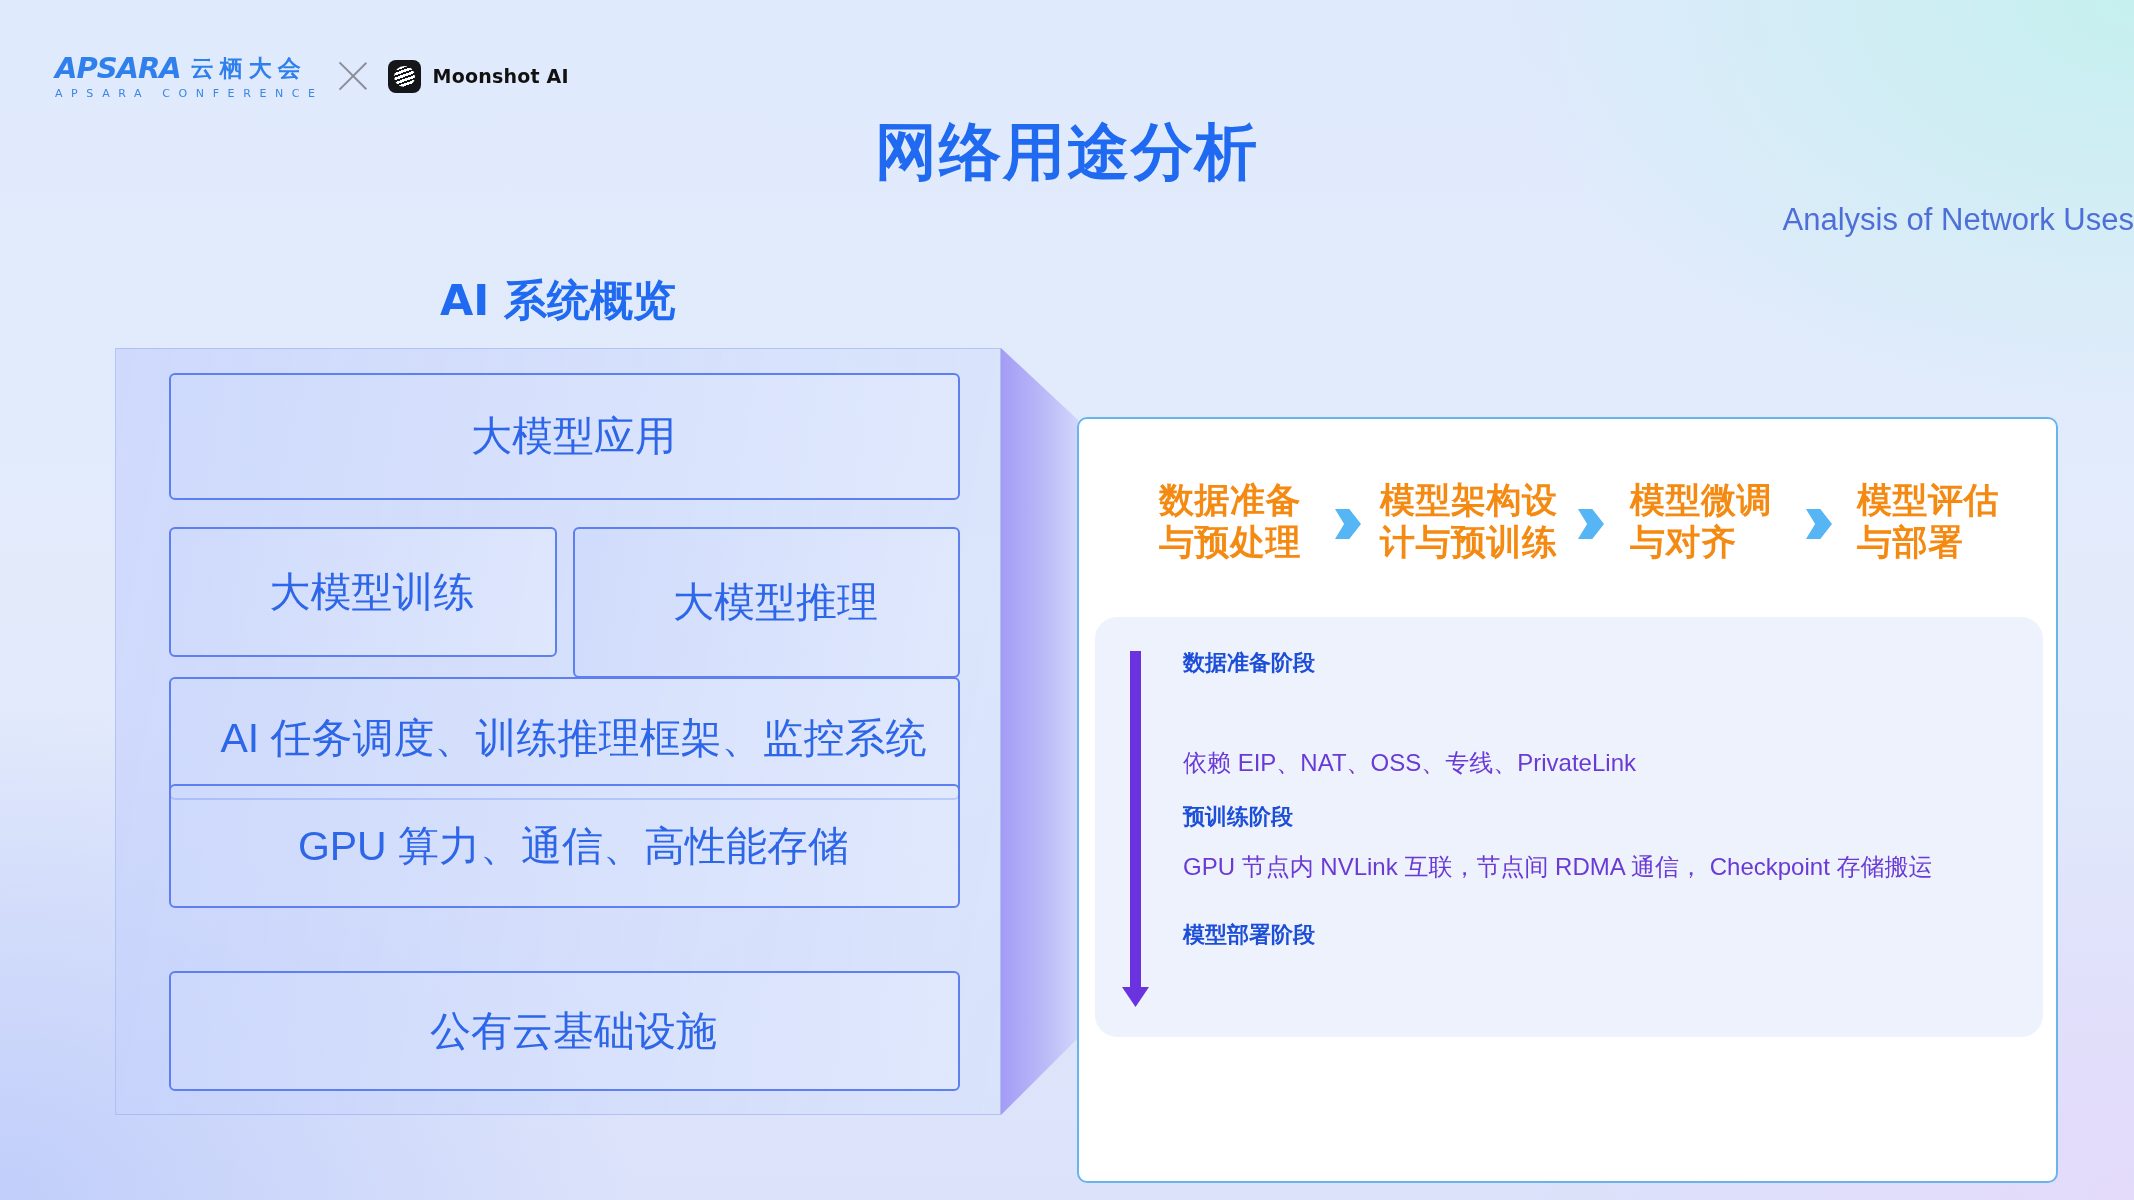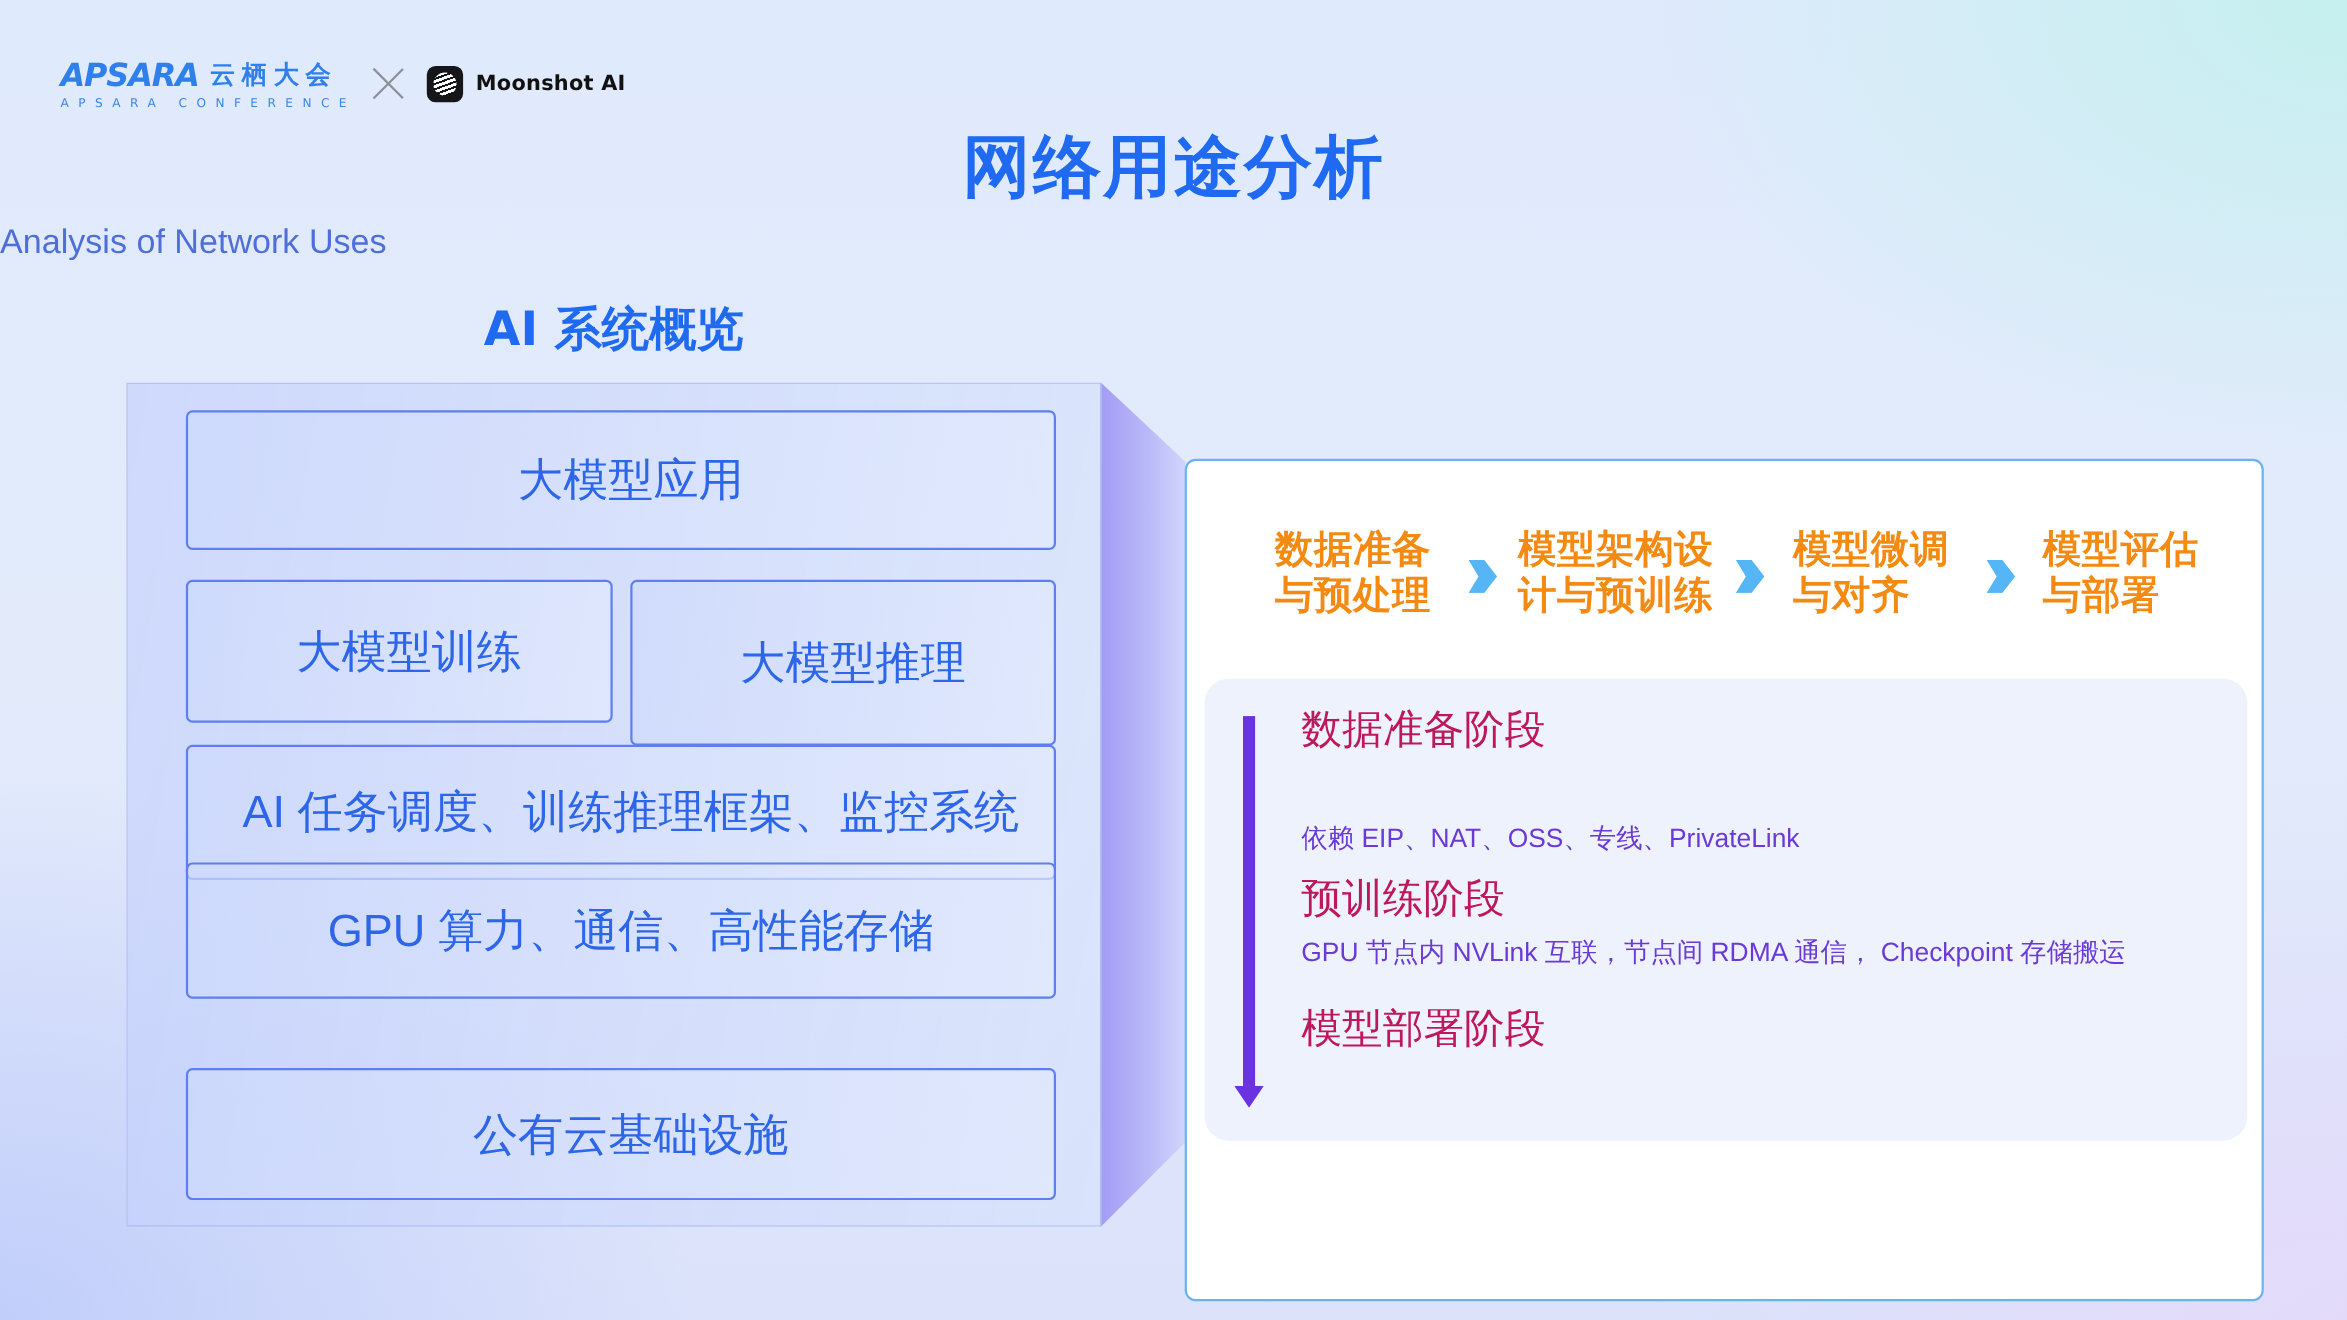--- a/index.html
+++ b/index.html
@@ -39,21 +39,21 @@
     background: repeating-linear-gradient(-20deg, #ffffff 0 2.6px, #14161a 2.6px 4.4px);
   }
   .moon-text { font-size: 19px; color: #111; font-weight: bold; margin-left: 12px; letter-spacing: 0.2px; }
 
   
   .page-title {
     position: absolute; left: 0; width: 2134px; top: 112px; text-align: center;
     font-size: 62px; font-weight: bold; color: #1f6af0; letter-spacing: 2px; line-height: 80px;
   }
   .page-subtitle {
-    position: absolute; left: 0; width: 2134px; top: 198px; text-align: left;
+    position: absolute; left: 0; width: 2134px; top: 198px; text-align: right;
     font-size: 31px; color: #4f6fd8; line-height: 44px; font-family: "Liberation Sans", sans-serif;
   }
   .section-title {
     position: absolute; left: 115px; width: 886px; top: 270px; text-align: center;
     font-size: 43px; font-weight: bold; color: #1f6af0; line-height: 60px;
   }
 
   
   .stack-panel {
     position: absolute; left: 115px; top: 348px; width: 886px; height: 767px;
@@ -89,21 +89,21 @@
 
   .stage-panel {
     position: absolute; left: 16px; top: 198px; width: 948px; height: 420px;
     background: #eef2fd; border-radius: 22px;
   }
   .timeline-bar { position: absolute; left: 35px; top: 34px; width: 11px; height: 338px; background: #6a33df; }
   .timeline-arrow {
     position: absolute; left: 27px; top: 370px; width: 27px; height: 20px; background: #6a33df;
     clip-path: polygon(0 0, 100% 0, 50% 100%);
   }
-  .stage-title { position: absolute; left: 88px; font-size: 37px; font-weight: normal; color: #be185d; line-height: 40px; }
+  .stage-title { position: absolute; left: 88px; font-size: 22px; font-weight: bold; color: #1d4ed8; line-height: 40px; }
   .stage-line { position: absolute; left: 88px; font-size: 24px; color: #6a3ad6; line-height: 34px; white-space: nowrap; font-family: "Liberation Sans", "DejaVu Sans", sans-serif; }
 </style>
 </head>
 <body>
 
 <div class="logo-bar">
   <div class="apsara">
     <div class="apsara-top">
       <span class="apsara-word">APSARA</span>
       <span class="apsara-cn">云栖大会</span>

